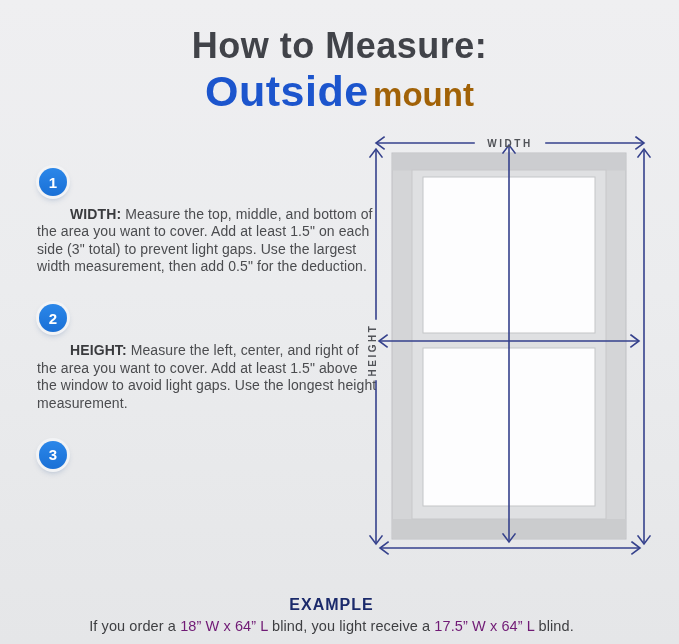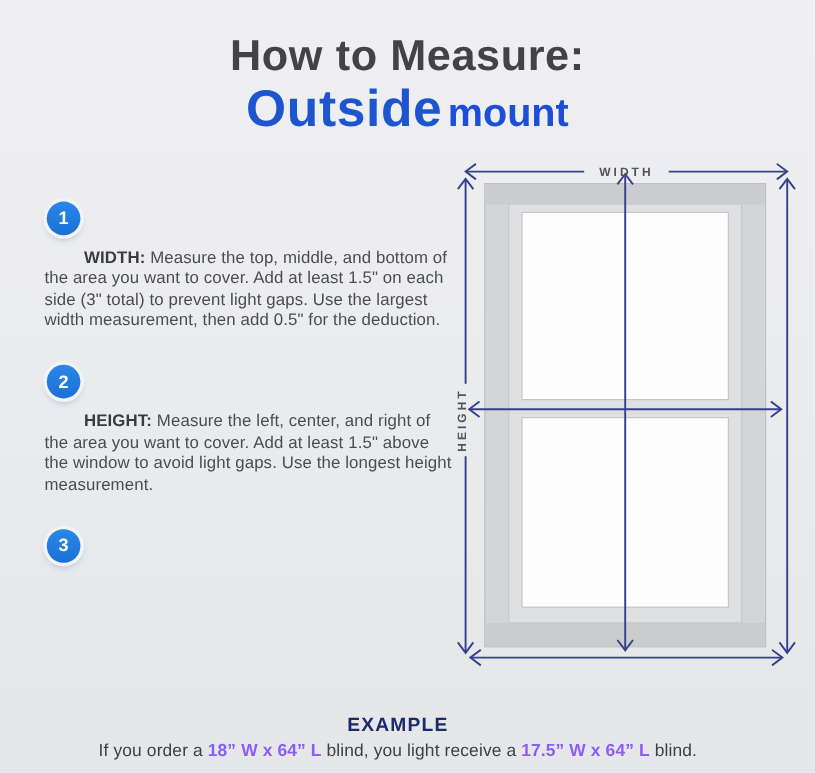--- a/index.html
+++ b/index.html
@@ -19,21 +19,21 @@
   .header .line1 {
     font-size: 36px; font-weight: 700; color: #414349;
     letter-spacing: 0.5px;
   }
   .header .line2 { margin-top: 2px; }
   .header .hl {
     font-size: 43px; font-weight: 800; color: #1c55cd;
     letter-spacing: 0.5px;
   }
   .header .suffix {
-    font-size: 33px; font-weight: 600; color: #1d4ed8;
+    font-size: 33px; font-weight: 600; color: #a16207;
   }
 
   
   .steps {
     position: absolute; left: 37px; top: 168px; width: 342px;
   }
   .step { margin-bottom: 29px; }
   .badge {
     width: 28px; height: 28px; border-radius: 50%;
     background: linear-gradient(180deg, #2b87e9 0%, #1a70d6 100%);
@@ -42,41 +42,41 @@
     box-shadow: 0 0 0 3px #f2f3f5, 0 3px 6px rgba(40,80,140,0.35);
     margin: 0 0 10px 2px;
   }
   .step p {
     margin: 0; font-size: 14px; line-height: 1.24;
     color: #4b4c4f; letter-spacing: 0.1px;
   }
   .step p strong { color: #3a3b3e; font-weight: 700; margin-left: 33px; }
 
   
-  .diagram { position: absolute; left: 378px; top: 127px; }
+  .diagram { position: absolute; left: 366px; top: 127px; }
   .diagram svg { display: block; }
   .measure-label {
     font-family: "Liberation Sans", "DejaVu Sans", sans-serif;
     font-size: 10px; font-weight: 600; letter-spacing: 2.5px;
     fill: #515358;
   }
 
   
   .example {
     position: absolute; left: 0; right: 16px; top: 596px;
     text-align: center;
   }
   .example .ex-heading {
     font-size: 16px; font-weight: 800; color: #1b2a6b;
     letter-spacing: 1px; margin-bottom: 4px;
   }
   .example .ex-sentence {
     font-size: 14.5px; color: #3e3f42; letter-spacing: 0.1px;
   }
-  .example .ex-sentence strong { font-weight: 700; color: #8b5cf6; }
+  .example .ex-sentence strong { font-weight: 400; color: #701a75; }
 </style>
 </head>
 <body>
 
 <div class="header">
   <div class="line1">How to Measure:</div>
   <div class="line2">
     <span class="hl">Outside</span>
     <span class="suffix">mount</span>
   </div>

